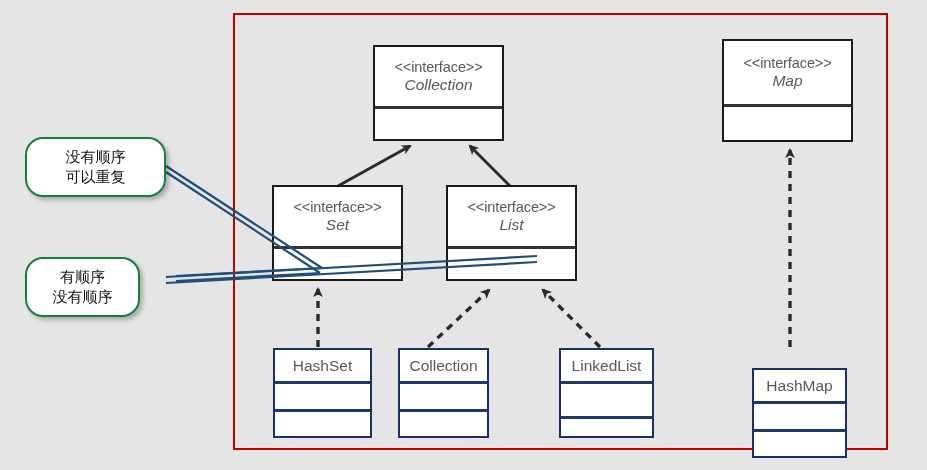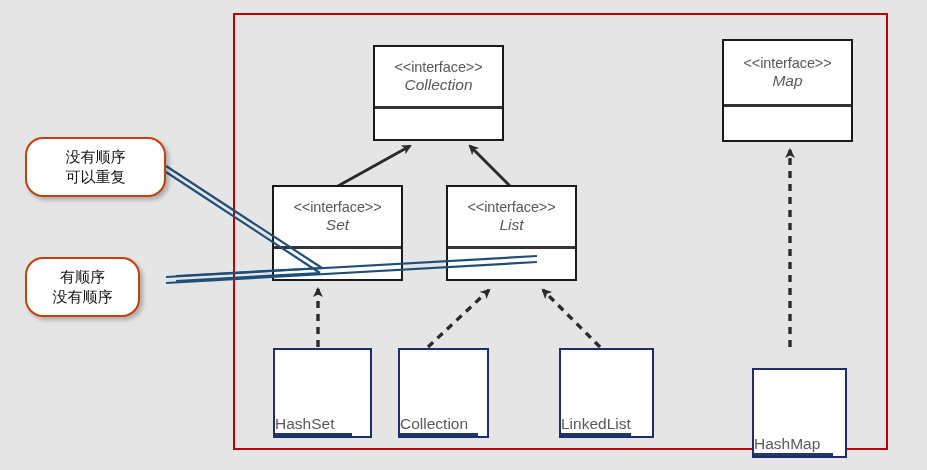--- a/index.html
+++ b/index.html
@@ -58,23 +58,22 @@
     font-style: italic;
   }
 
   
   .cls-box {
     position: absolute;
     box-sizing: border-box;
     background: #ffffff;
     border: 2px solid #1f2d6e;
     display: flex;
-    flex-direction: row;
+    flex-direction: column;
     z-index: 6;
-    align-items: flex-end;
   }
   .cls-box .c-title {
     flex: 0 0 34px;
     display: flex;
     align-items: center;
     justify-content: center;
     font-size: 15.5px;
     color: #595959;
     border-bottom: 3px solid #1f3864;
     box-sizing: border-box;
@@ -85,21 +84,21 @@
   }
   .cls-box .c-row.div {
     border-bottom: 3px solid #1f3864;
   }
 
   
   .callout {
     position: absolute;
     box-sizing: border-box;
     background: #ffffff;
-    border: 2px solid #c2410c;
+    border: 2px solid #15803d;
     border-radius: 18px;
     display: flex;
     flex-direction: column;
     align-items: center;
     justify-content: center;
     color: #111111;
     font-size: 15px;
     line-height: 1.35;
     box-shadow: 3px 3px 4px rgba(0,0,0,0.25);
     z-index: 9;

